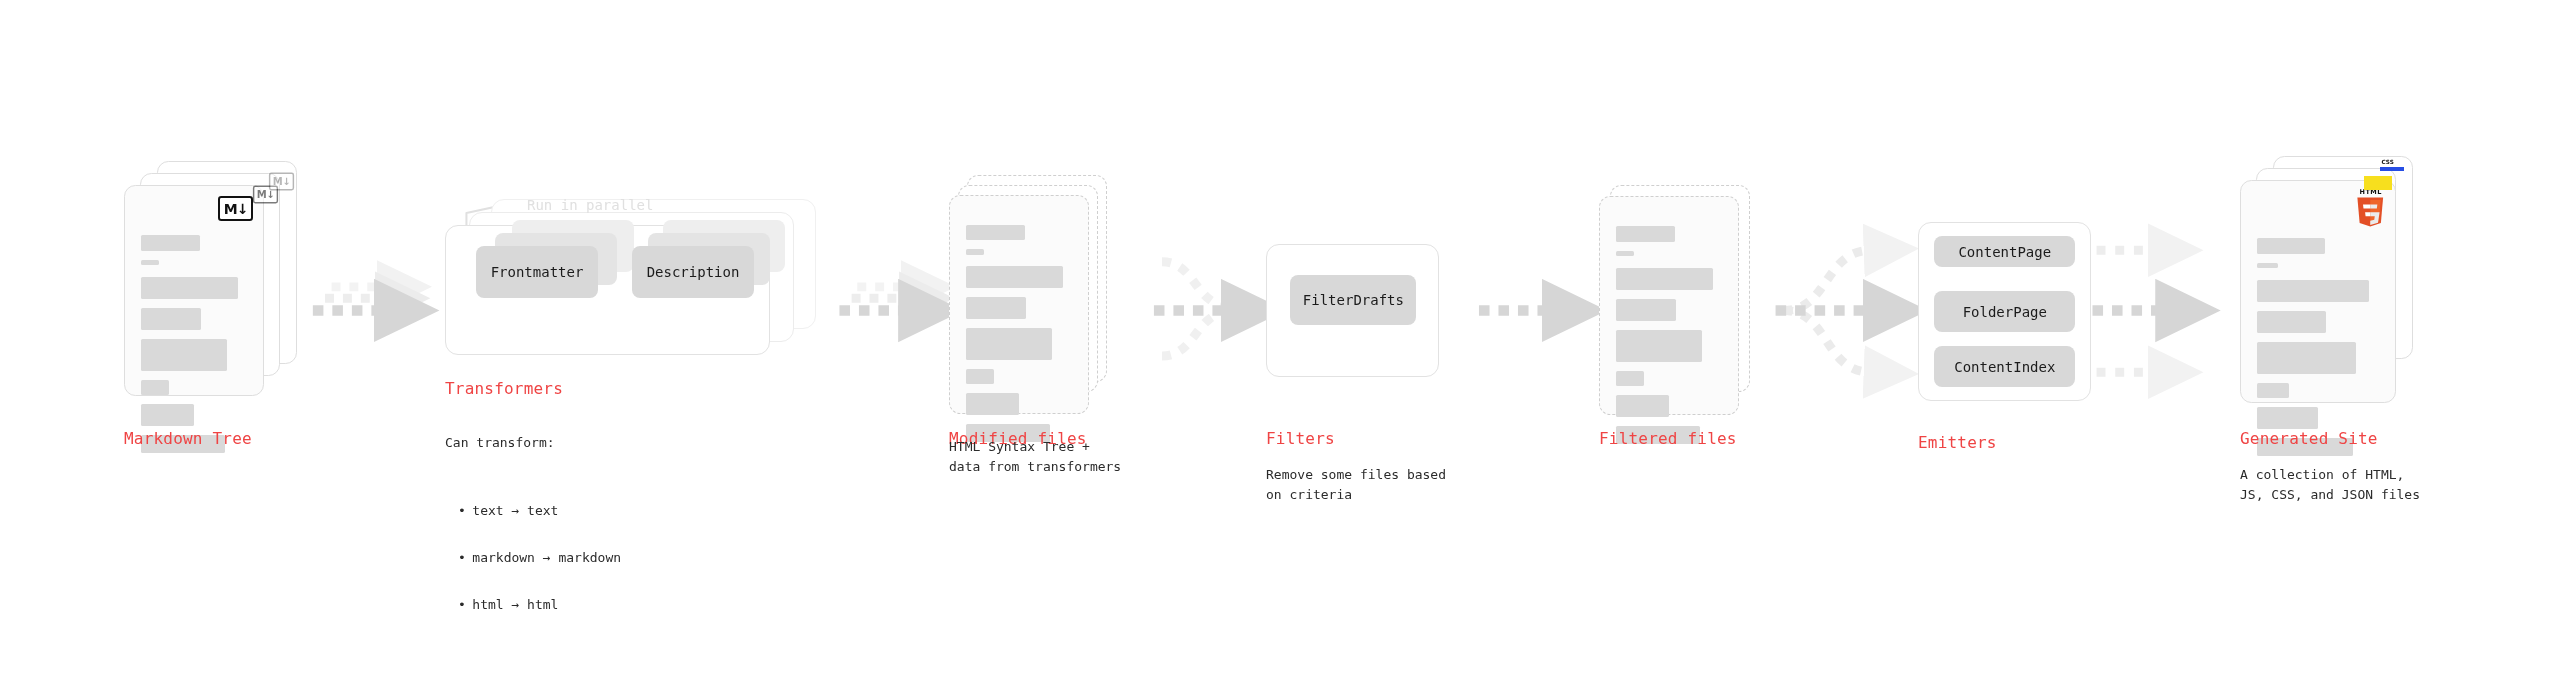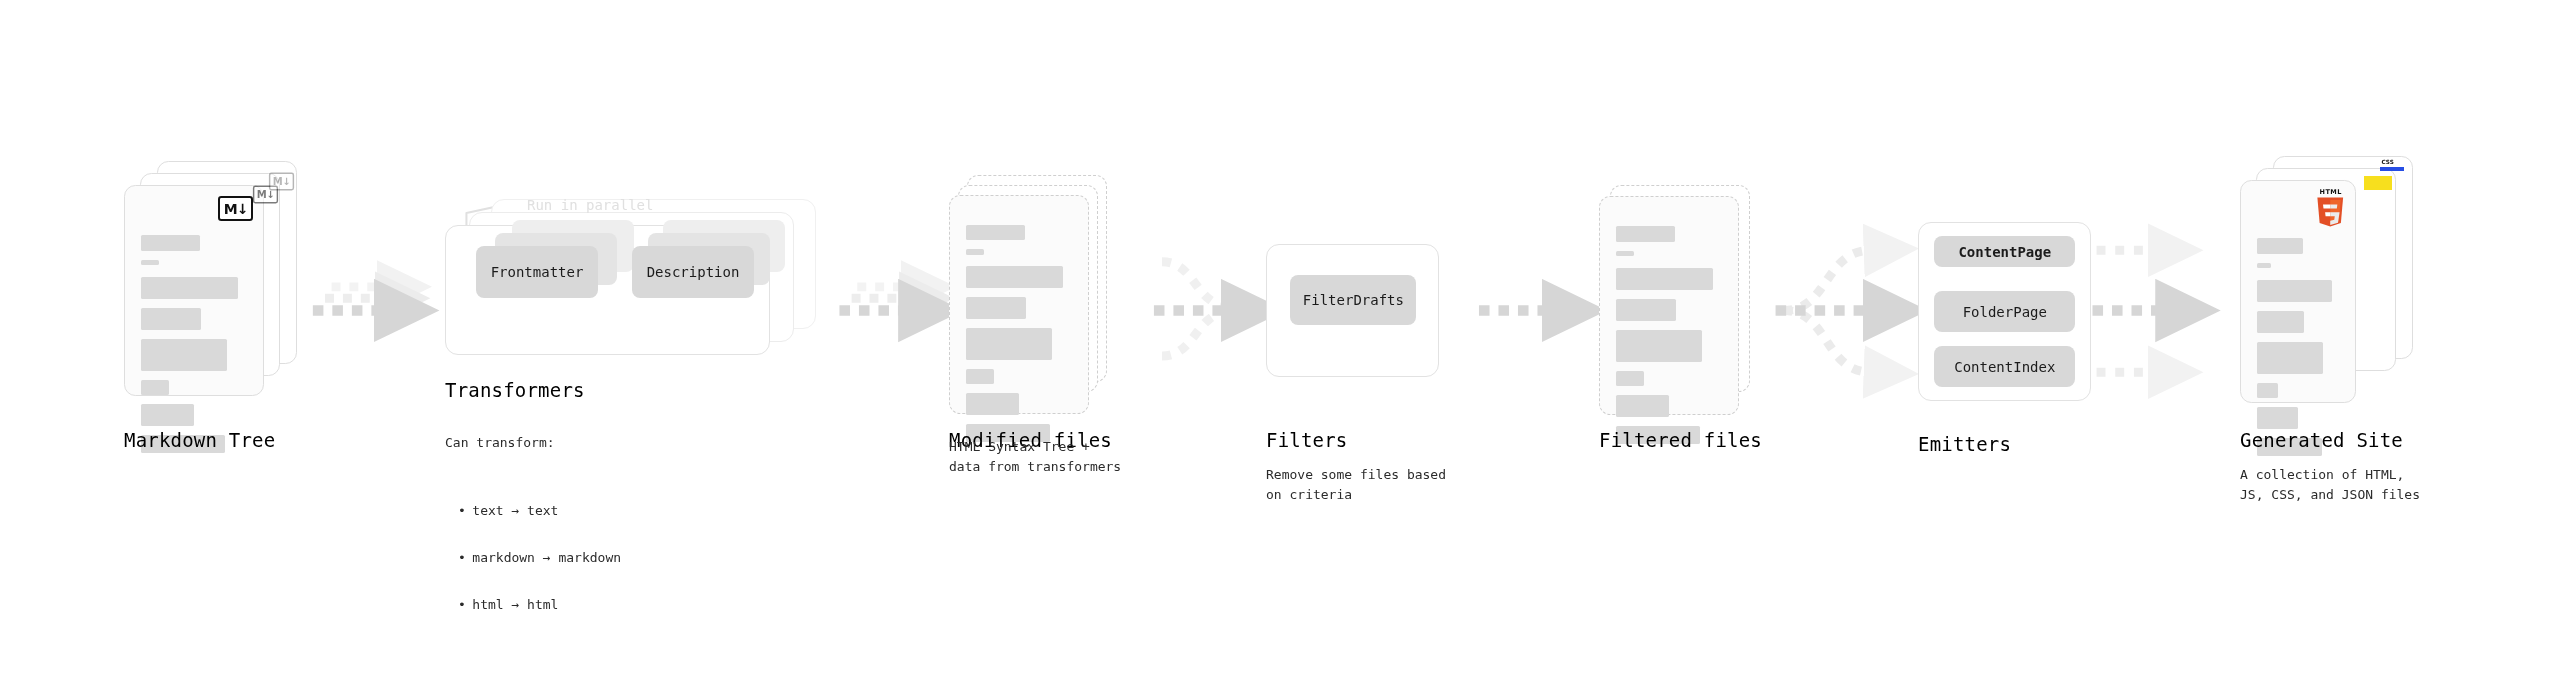--- a/index.html
+++ b/index.html
@@ -101,23 +101,23 @@
     color: #1b1b1b;
     box-sizing: border-box;
     white-space: nowrap;
   }
   .chip.faded1 { background:#e4e4e4; }
   .chip.faded2 { background:#eeeeee; }
 
   
   .title {
     position: absolute;
-    font-size: 19px;
+    font-size: 16px;
     font-weight: 400;
-    color: #000000;
+    color: #ef4444;
     white-space: nowrap;
     letter-spacing: 0.2px;
   }
   .sub {
     position: absolute;
     font-size: 13px;
     color: #2b2b2b;
     line-height: 1.55;
     white-space: pre-line;
   }
@@ -290,30 +290,30 @@
         <div class="ln" style="width:26%; height:15.4px;"></div>
         <div class="ln" style="width:50%; height:22px;"></div>
         <div class="ln" style="width:79%; height:18px;"></div>
       </div>
     </div>
   </div>
   <div class="title" style="left:1599px; top:429px;">Filtered files</div>
 
   <div style="position:absolute; left:1918px; top:222px;">
     <div class="group" style="left:0px; top:0px; width:173px; height:179px;"></div>
-    <div class="chip" style="left:16.3px; top:14px; width:141px; height:31px;font-weight:bold;">ContentPage</div>
+    <div class="chip" style="left:16.3px; top:14px; width:141px; height:31px;">ContentPage</div>
     <div class="chip" style="left:16.3px; top:69px; width:141px; height:41px;">FolderPage</div>
     <div class="chip" style="left:16.3px; top:124px; width:141px; height:41px;">ContentIndex</div>
   </div>
   <div class="title" style="left:1918px; top:433px;">Emitters</div>
 
   <div class="doc-stack" style="left:2240px; top:156px;">
     <div class="doc ghost1" style="left:32.5px; top:0px; width:140px; height:203px;"></div>
     <div class="doc ghost2" style="left:16.3px; top:12.2px; width:140px; height:203px;"></div>
-    <div class="doc" style="left:0px; top:24.4px; width:116px; height:223px;">
+    <div class="doc" style="left:0px; top:24.4px; width:156px; height:223px;">
 
       <div class="h5" style="right:8.1px; top:6.5px;">
         <div class="h5-label">HTML</div>
         <svg width="32.5" height="37" viewBox="0 0 40 46" xmlns="http://www.w3.org/2000/svg" style="position:absolute;top:8.1px;left:0;">
           <path d="M4,2 L36,2 L33.2,33.5 L20,38 L6.8,33.5 Z" fill="#e34f26"></path>
           <path d="M20,5 L20,35.2 L30.7,31.6 L33,5 Z" fill="#ef652a"></path>
           <path d="M20,10.5 L11,10.5 L11.6,15.4 L20,15.4 L20,10.5 Z M20,20.2 L13.6,20.2 L14.2,25.2 L20,25.2 Z" fill="#fff"></path>
           <path d="M20,10.5 L20,15.4 L28.2,15.4 L28.8,10.5 Z M20,20.2 L20,25.2 L25.6,25.2 L25,29.6 L20,30.9 L20,36 L29.6,33.3 L31.6,20.2 Z" fill="#ebebeb"></path>
         </svg>
       </div>

